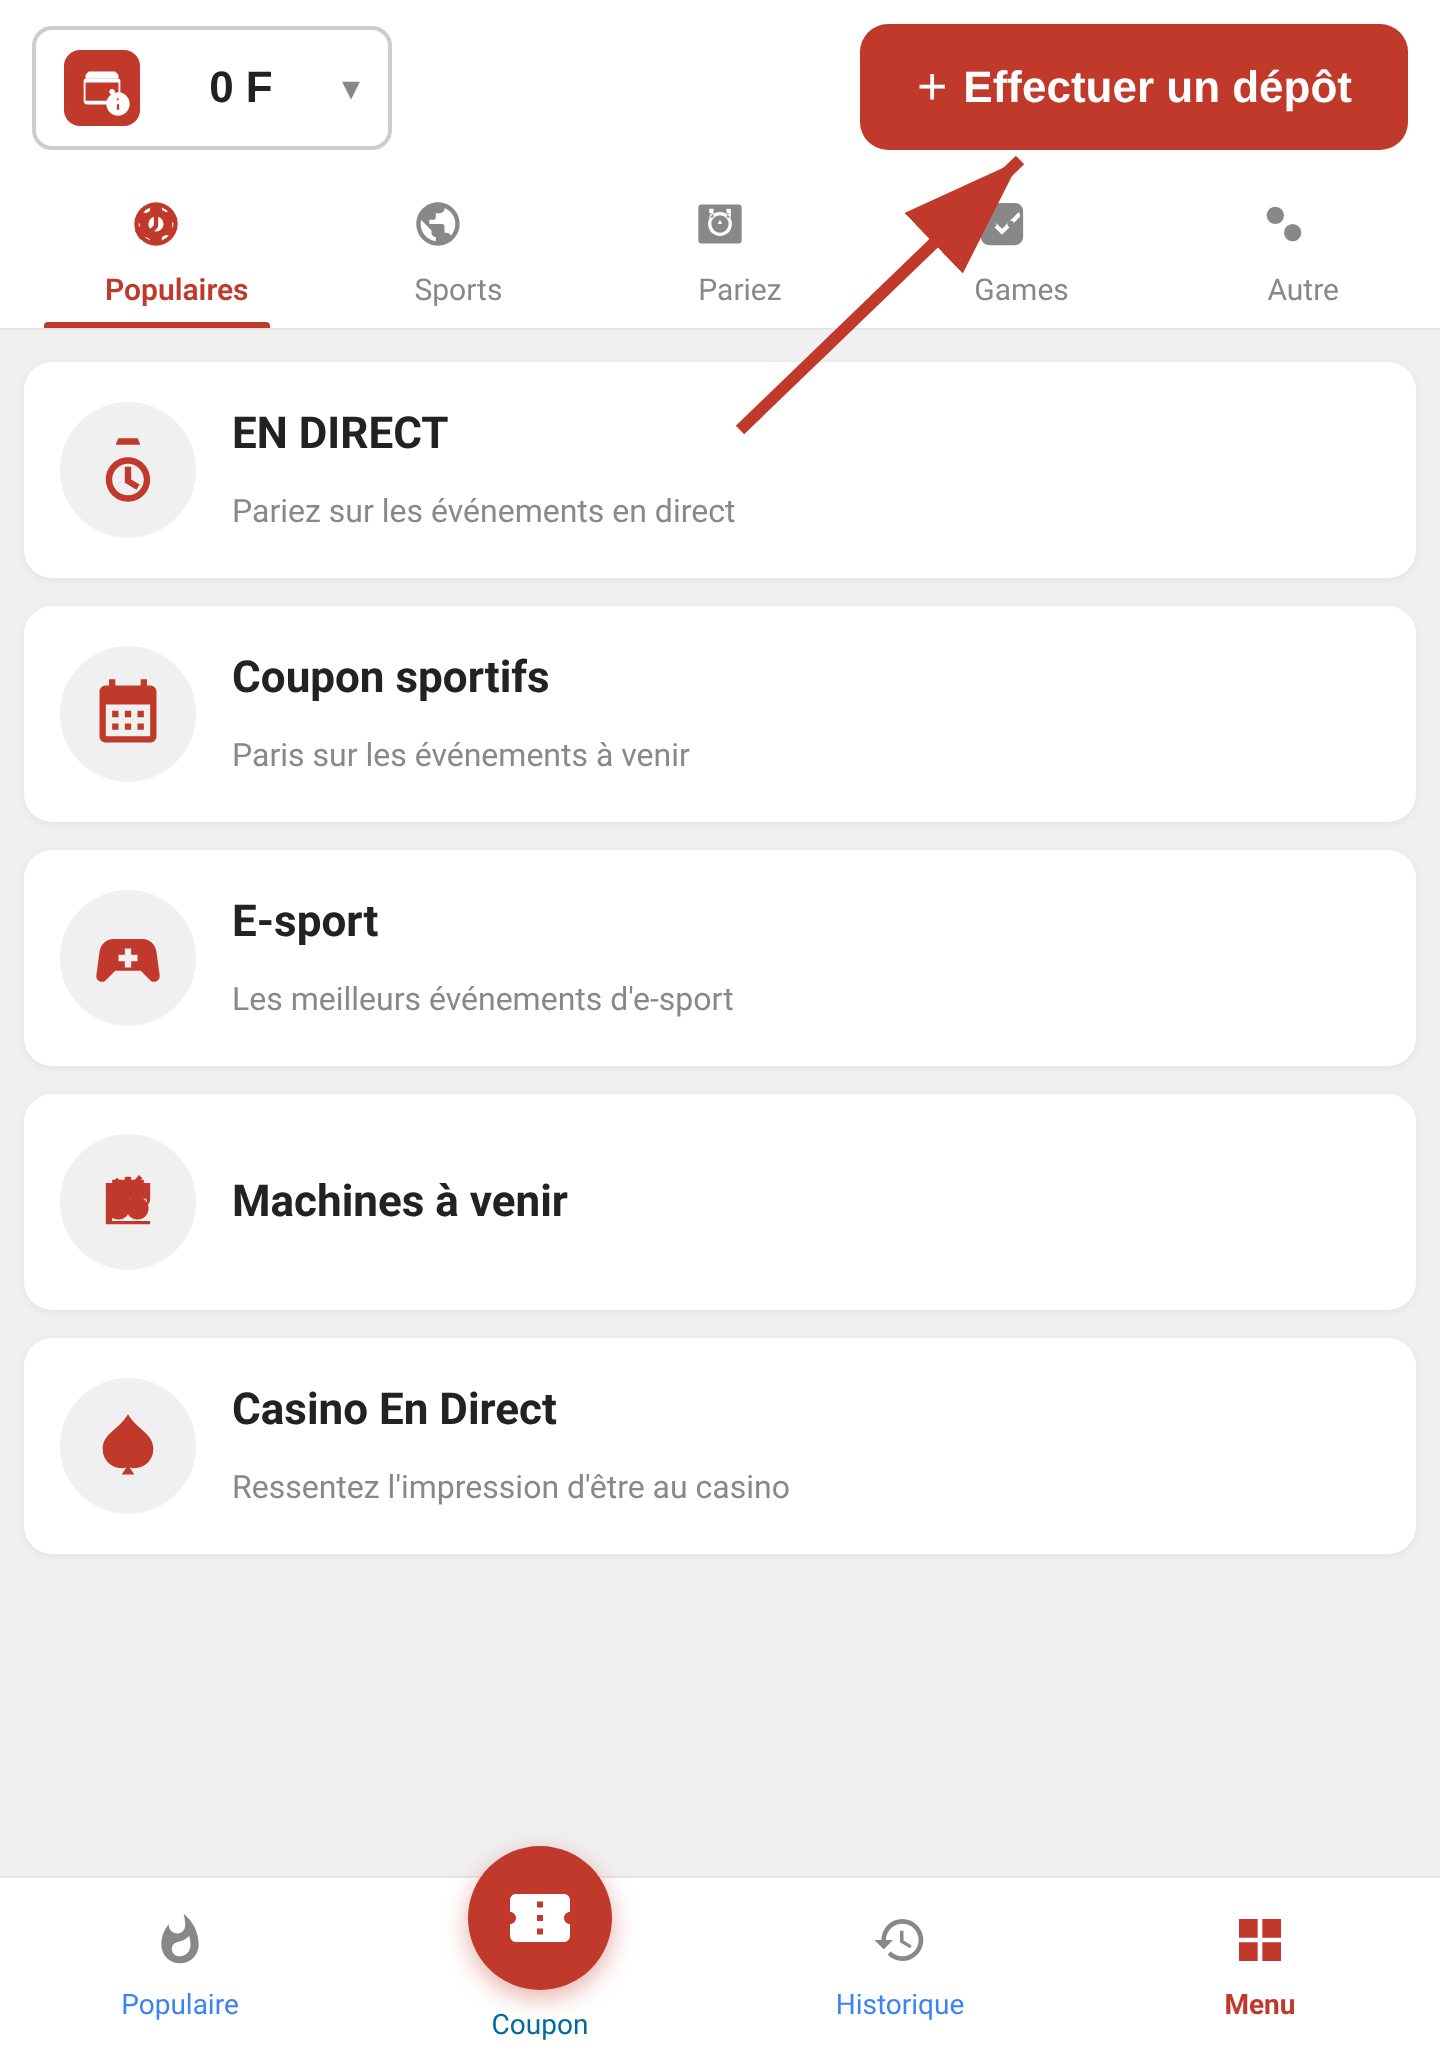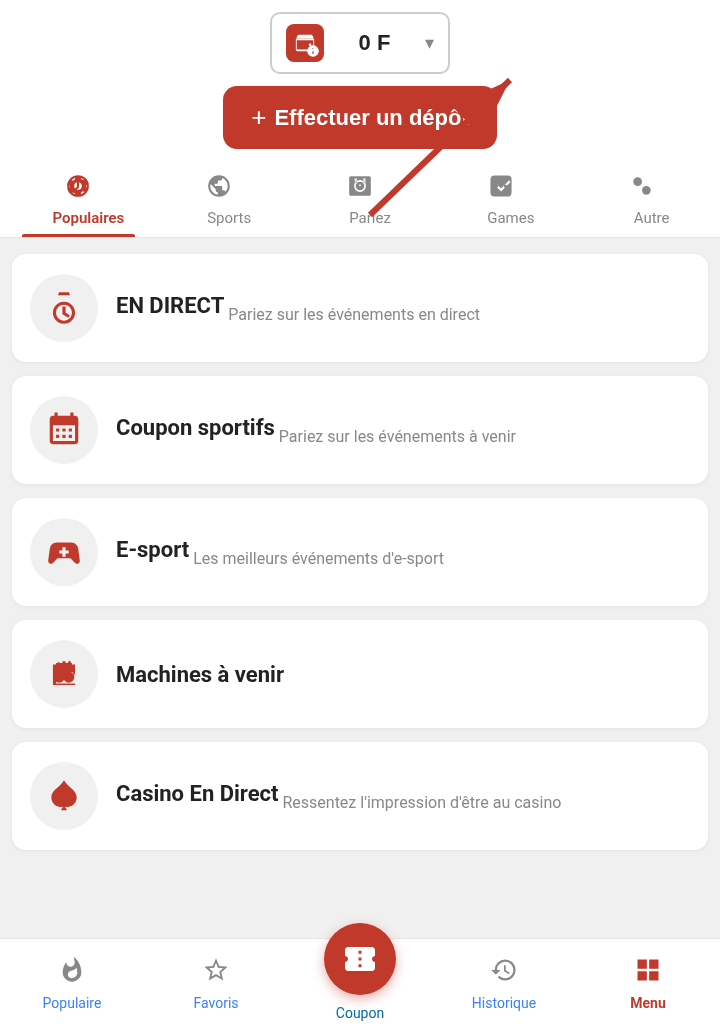--- a/index.html
+++ b/index.html
@@ -13,21 +13,20 @@
     }
 
     
     .header {
       background: #fff;
       display: flex;
       align-items: center;
       justify-content: space-between;
       padding: 12px 16px;
       gap: 12px;
-      flex-direction: column;
     }
 
     .balance-btn {
       display: flex;
       align-items: center;
       border: 2px solid #ccc;
       border-radius: 10px;
       padding: 10px 14px;
       background: #fff;
       gap: 10px;
@@ -162,21 +161,21 @@
     }
 
     .card-icon-wrap svg {
       width: 38px;
       height: 38px;
       fill: #c0392b;
     }
 
     .card-text {
       display: flex;
-      flex-direction: row;
+      flex-direction: column;
       gap: 4px;
       justify-content: space-between;
     }
 
     .card-title {
       font-size: 22px;
       font-weight: 700;
       color: #222;
     }
 
@@ -385,21 +384,21 @@
   </div>
 
   <div class="menu-card">
     <div class="card-icon-wrap">
       <svg viewBox="0 0 24 24">
         <path d="M19 3H18V1H16V3H8V1H6V3H5C3.89 3 3 3.89 3 5V19C3 20.11 3.89 21 5 21H19C20.11 21 21 20.11 21 19V5C21 3.89 20.11 3 19 3M19 19H5V9H19V19M7 11H9V13H7V11M11 11H13V13H11V11M15 11H17V13H15V11M7 15H9V17H7V15M11 15H13V17H11V15M15 15H17V17H15V15Z"></path>
       </svg>
     </div>
     <div class="card-text">
       <span class="card-title">Coupon sportifs</span>
-      <span class="card-desc">Pariez sur les événements à venir</span>
+      <span class="card-desc">Paris sur les événements à venir</span>
     </div>
   </div>
 
   <div class="menu-card">
     <div class="card-icon-wrap">
       <svg viewBox="0 0 24 24">
         <path d="M7.97 16L5 19C4.67 19.3 4.23 19.5 3.75 19.5C2.784 19.5 2 18.716 2 17.75V17.5L3 10.12C3.21 7.81 5.11 6 7.43 6H16.57C18.89 6 20.79 7.81 21 10.12L22 17.5V17.75C22 18.716 21.216 19.5 20.25 19.5C19.77 19.5 19.33 19.3 19 19L16.03 16H7.97M13 11V9H11V11H9V13H11V15H13V13H15V11H13Z"></path>
       </svg>
     </div>
     <div class="card-text">
@@ -442,28 +441,20 @@
 
   <div class="bottom-nav-item">
     <span class="bn-icon">
       <svg viewBox="0 0 24 24" width="28" height="28" fill="#888">
         <path d="M13.5 0.67s.74 2.65.74 4.8c0 2.06-1.35 3.73-3.41 3.73-2.07 0-3.63-1.67-3.63-3.73l.03-.36C5.21 7.51 4 10.62 4 14c0 4.42 3.58 8 8 8s8-3.58 8-8C20 8.61 17.41 3.8 13.5.67zM11.71 19c-1.78 0-3.22-1.4-3.22-3.14 0-1.62 1.05-2.76 2.81-3.12 1.77-.36 3.6-1.21 4.62-2.58.39 1.29.59 2.65.59 4.04 0 2.65-2.15 4.8-4.8 4.8z"></path>
       </svg>
     </span>
     <span class="bn-label">Populaire</span>
   </div>
 
-  <div class="bottom-nav-item">
-    <span class="bn-icon">
-      <svg viewBox="0 0 24 24" width="28" height="28" fill="#888">
-        <path d="M22 9.24l-7.19-.62L12 2 9.19 8.63 2 9.24l5.46 4.73L5.82 21 12 17.27 18.18 21l-1.63-7.03L22 9.24zM12 15.4l-3.76 2.27 1-4.28-3.32-2.88 4.38-.38L12 6.1l1.71 4.04 4.38.38-3.32 2.88 1 4.28L12 15.4z"></path>
-      </svg>
-    </span>
-    <span class="bn-label">Favoris</span>
-  </div>
 
   <div class="bottom-nav-coupon">
     <div class="coupon-circle">
       <svg viewBox="0 0 24 24">
         <path d="M20 12C20 10.9 20.9 10 22 10V6C22 4.9 21.1 4 20 4H4C2.9 4 2 4.9 2 6V10C3.1 10 4 10.9 4 12S3.1 14 2 14V18C2 19.1 2.9 20 4 20H20C21.1 20 22 19.1 22 18V14C20.9 14 20 13.1 20 12ZM13 17.5H11V15.5H13V17.5ZM13 13H11V11H13V13ZM13 8.5H11V6.5H13V8.5Z"></path>
       </svg>
     </div>
     <span class="coupon-label">Coupon</span>
   </div>
 

